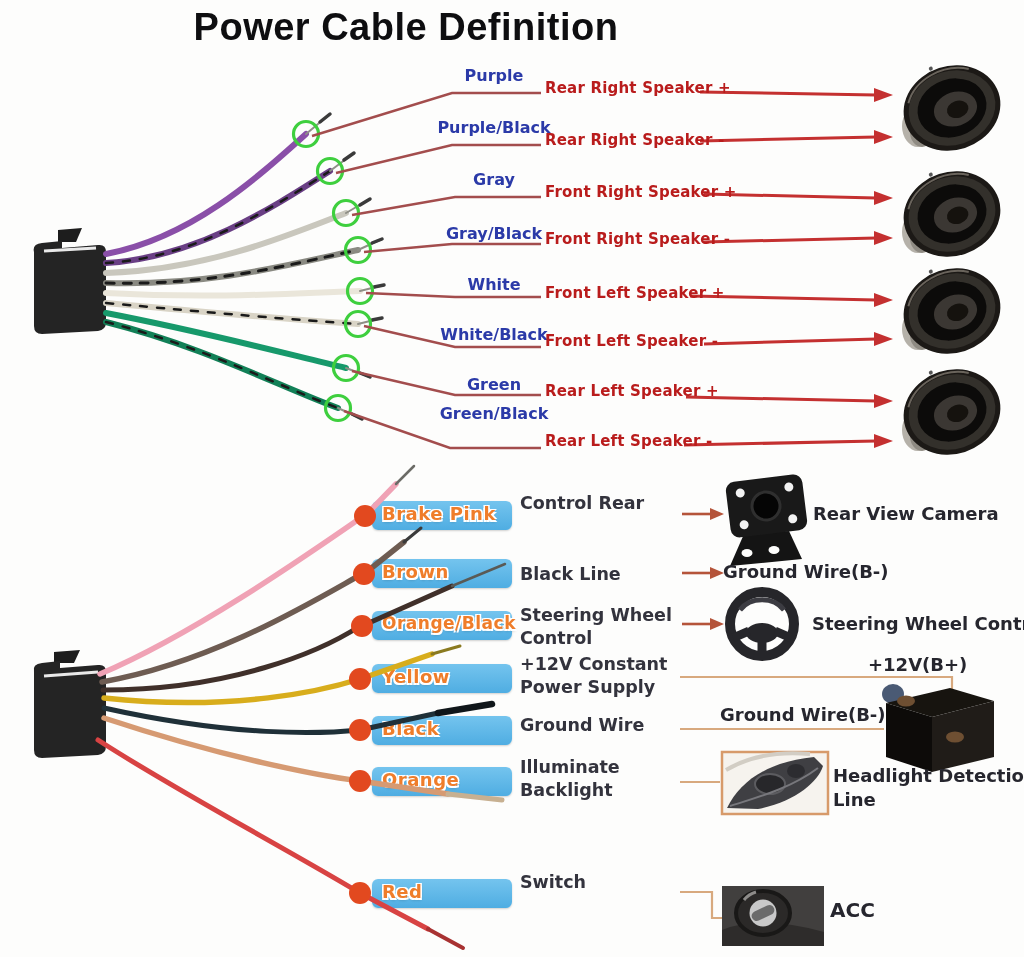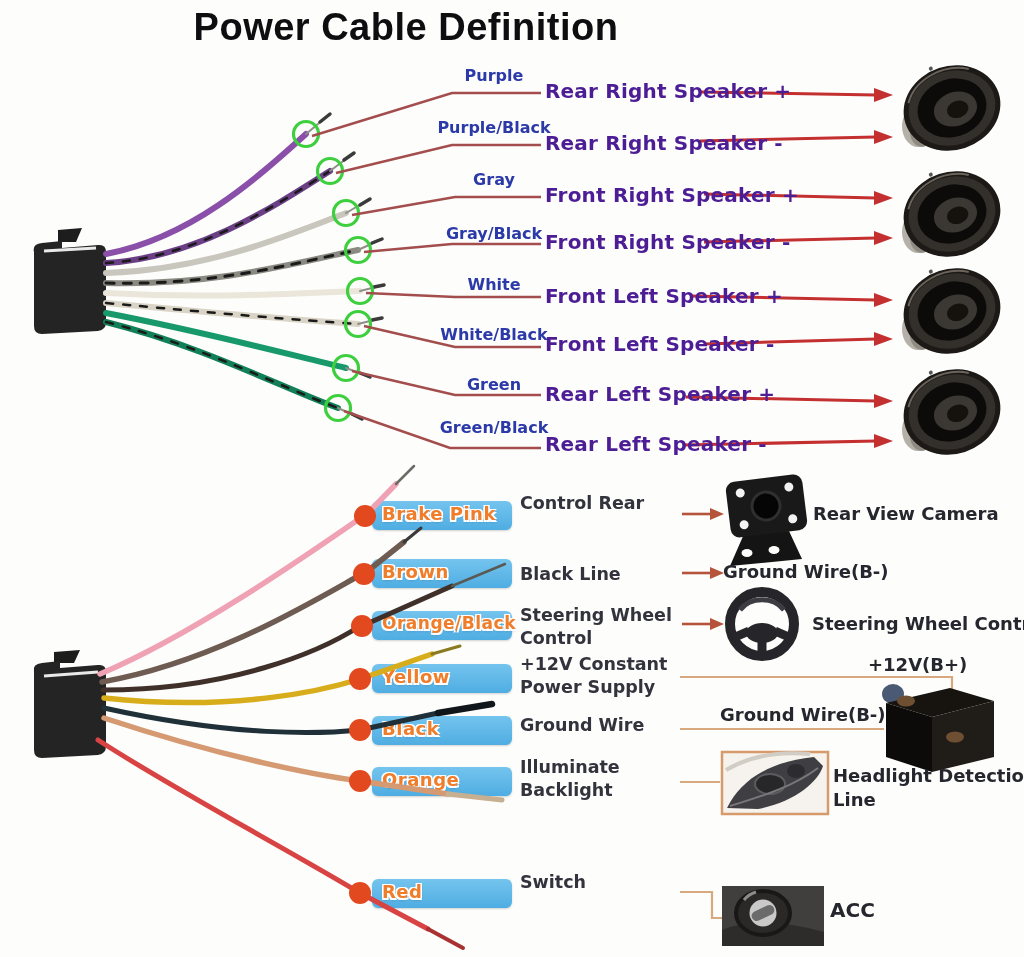--- a/index.html
+++ b/index.html
@@ -2,21 +2,21 @@
 <html><head>
 <meta charset="utf-8">
 <style>
   html,body{margin:0;padding:0;background:#fdfdfc;}
   #stage{position:relative;width:1024px;height:957px;overflow:hidden;
          font-family:"DejaVu Sans","Liberation Sans",sans-serif;background:#fdfdfc;}
   .abs{position:absolute;}
   #title{left:0;top:6px;width:812px;text-align:center;font-size:38px;font-weight:800;
          color:#0e0e10;letter-spacing:0.5px;font-family:"Liberation Sans",sans-serif;z-index:5;}
   .wire-name{width:180px;text-align:center;font-size:16px;font-weight:700;color:#2b3aa8;z-index:5;}
-  .spk-label{font-size:20px;font-weight:700;color:#4c1d95;letter-spacing:0.2px;z-index:5;white-space:nowrap;}
+  .spk-label{font-size:15px;font-weight:700;color:#b91c1c;letter-spacing:0.2px;z-index:5;white-space:nowrap;}
   .badge{left:372px;width:140px;height:29px;border-radius:6px;z-index:3;
          background:linear-gradient(180deg,#74c4ee 0%,#4fade2 100%);
          box-shadow:0 1px 2px rgba(0,0,0,.18);}
   .badge-text{position:absolute;left:10px;top:2px;font-size:18px;font-weight:700;color:#ef7d2a;
          letter-spacing:.5px;white-space:nowrap;
          text-shadow:-1.5px -1.5px 0 #fff,1.5px -1.5px 0 #fff,-1.5px 1.5px 0 #fff,1.5px 1.5px 0 #fff,0 2px 3px rgba(0,0,0,.25);}
   .desc{left:520px;width:175px;font-size:17.5px;font-weight:700;color:#33333d;line-height:23px;z-index:5;}
   .rlabel{font-size:18px;font-weight:700;color:#26262e;line-height:24px;z-index:5;white-space:nowrap;}
   svg{position:absolute;left:0;top:0;}
   #gfx{z-index:1;} #tips{z-index:4;pointer-events:none;}
@@ -267,21 +267,21 @@
 
   <div id="title" class="abs">Power Cable Definition</div>
 
   <div class="abs wire-name" style="left:404px;top:66px">Purple</div>
   <div class="abs wire-name" style="left:404px;top:118px">Purple/Black</div>
   <div class="abs wire-name" style="left:404px;top:170px">Gray</div>
   <div class="abs wire-name" style="left:404px;top:224px">Gray/Black</div>
   <div class="abs wire-name" style="left:404px;top:275px">White</div>
   <div class="abs wire-name" style="left:404px;top:325px">White/Black</div>
   <div class="abs wire-name" style="left:404px;top:375px">Green</div>
-  <div class="abs wire-name" style="left:404px;top:418px">Green/Black</div>
+  <div class="abs wire-name" style="left:404px;top:404px">Green/Black</div>
 
   <div class="abs spk-label" style="left:545px;top:79px">Rear Right Speaker +</div>
   <div class="abs spk-label" style="left:545px;top:131px">Rear Right Speaker -</div>
   <div class="abs spk-label" style="left:545px;top:183px">Front Right Speaker +</div>
   <div class="abs spk-label" style="left:545px;top:230px">Front Right Speaker -</div>
   <div class="abs spk-label" style="left:545px;top:284px">Front Left Speaker +</div>
   <div class="abs spk-label" style="left:545px;top:332px">Front Left Speaker -</div>
   <div class="abs spk-label" style="left:545px;top:382px">Rear Left Speaker +</div>
   <div class="abs spk-label" style="left:545px;top:432px">Rear Left Speaker -</div>
 

